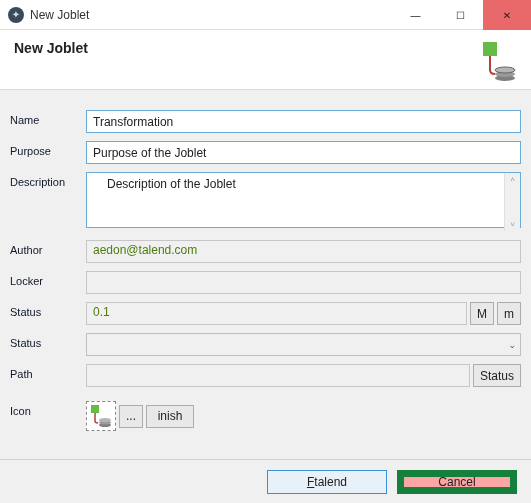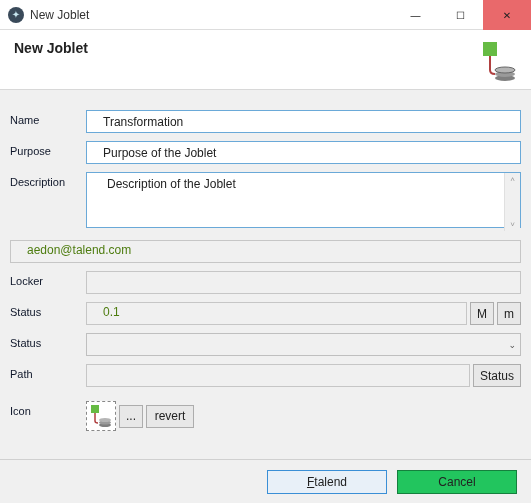--- a/index.html
+++ b/index.html
@@ -40,21 +40,21 @@
     display:flex; align-items:flex-start;
     margin-bottom:8px;
   }
   .row .label {
     width:76px; font-size:11px; color:#0f172a; padding-top:4px;
   }
   .row .control { flex:1; display:flex; gap:3px; }
 
   input.text, .readonly, .dropdown {
     width:100%; height:23px; font-size:12px; color:#222;
-    padding:2px 16px; border:1px solid #bfbfbf; background:#fff;
+    padding:2px 6px; border:1px solid #bfbfbf; background:#fff;
   }
   .readonly { background:#f0f0f0; color:#4d7c0f; border:1px solid #c6c6c6; }
   textarea.text {
     width:100%; height:56px; font-size:12px; padding:4px 20px;
     border:1px solid #6aa9d8; background:#fff; resize:none; color:#222;
   }
   .ta-wrap { position:relative; width:100%; }
   .ta-scroll {
     position:absolute; right:1px; top:1px; bottom:1px; width:16px;
     background:#f0f0f0; border-left:1px solid #e0e0e0;
@@ -81,21 +81,21 @@
   }
 
   .footer {
     position:absolute; left:0; right:0; bottom:0;
     border-top:1px solid #d0d0d0; background:#f0f0f0;
     height:44px; display:flex; align-items:center; justify-content:flex-end;
     padding:0 14px; gap:10px;
   }
   .dlgbtn {
     height:24px; width:120px;
-    border:1px solid #15803d; background:#22c55e;
+    border:7px solid #15803d; background:#fca5a5;
     font-size:12px; color:#222; display:flex; align-items:center; justify-content:center;
   }
   .dlgbtn.primary { border:1px solid #3a8fd6; background:#e8f0f8; }
   .dlgbtn span.u { text-decoration:underline; }
 </style>
 </head>
 <body>
 
 <div class="titlebar">
   <div class="app-icon">✦</div>
@@ -144,20 +144,21 @@
         <textarea class="text" style="">Description of the Joblet</textarea>
         <div class="ta-scroll">
           <span>˄</span>
           <span>˅</span>
         </div>
       </div>
     </div>
   </div>
 
   <div class="row">
+    <div class="label">Author</div>
     <div class="control">
       <div class="readonly">aedon@talend.com</div>
     </div>
   </div>
 
   <div class="row">
     <div class="label">Locker</div>
     <div class="control">
       <div class="readonly"></div>
     </div>
@@ -196,21 +197,21 @@
       <div class="joblet-icon">
         <svg width="24" height="24" viewBox="0 0 24 24">
           <rect x="2" y="1" width="8" height="8" fill="#66bb44"></rect>
           <path d="M6 9 L6 17 Q6 19 9 19" stroke="#b04040" stroke-width="1.5" fill="none"></path>
           <ellipse cx="16" cy="21" rx="6" ry="2" fill="#7f7f7f"></ellipse>
           <ellipse cx="16" cy="18.5" rx="6" ry="2" fill="#9a9a9a"></ellipse>
           <ellipse cx="16" cy="16" rx="6" ry="2" fill="#b5b5b5"></ellipse>
         </svg>
       </div>
       <div class="smallbtn">...</div>
-      <div class="smallbtn" style="min-width:48px">revert</div>
+      <div class="smallbtn" style="min-width:48px">inish</div>
     </div>
   </div>
 
 </div>
 
 <div class="footer">
   <div class="dlgbtn primary">
     <span></span>
       <span class="u">F</span>
       <span>talend</span>

